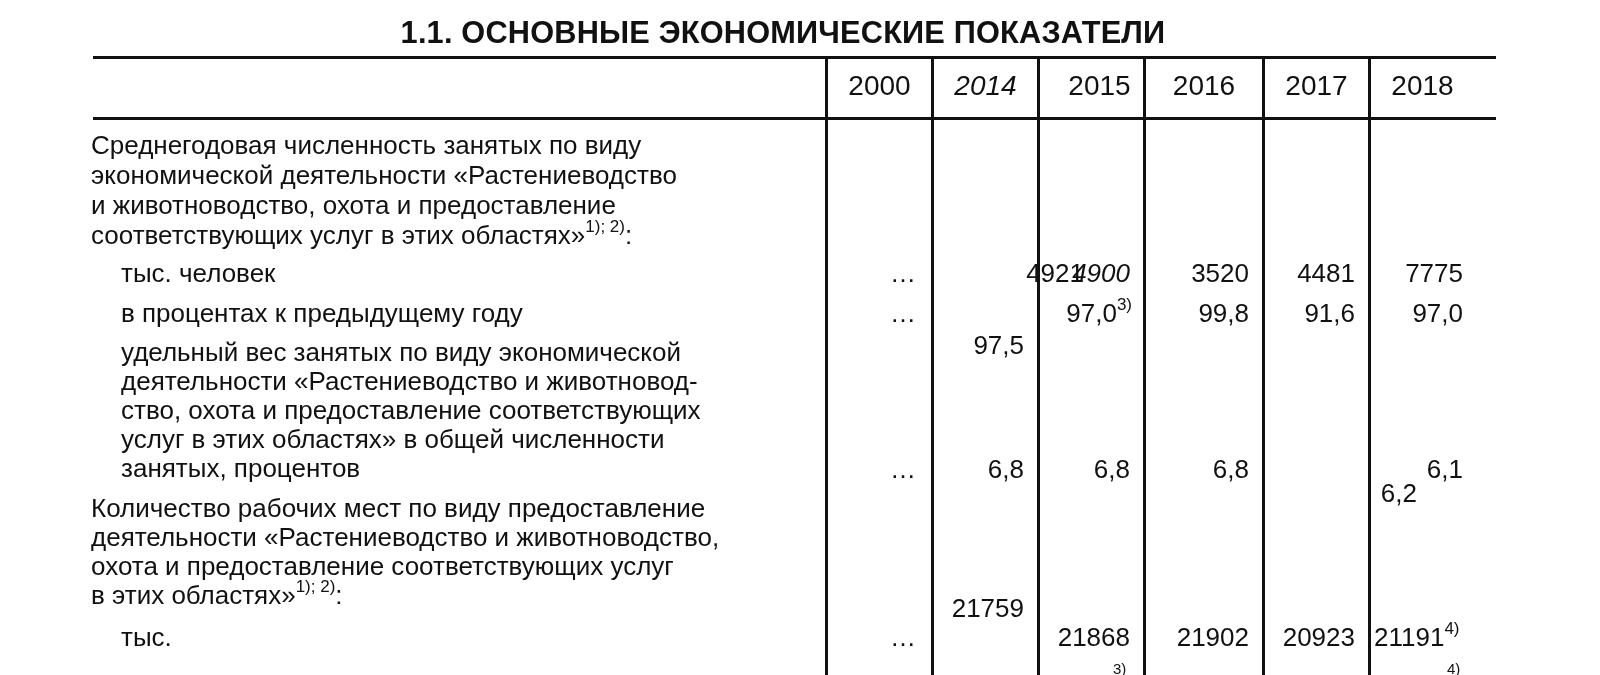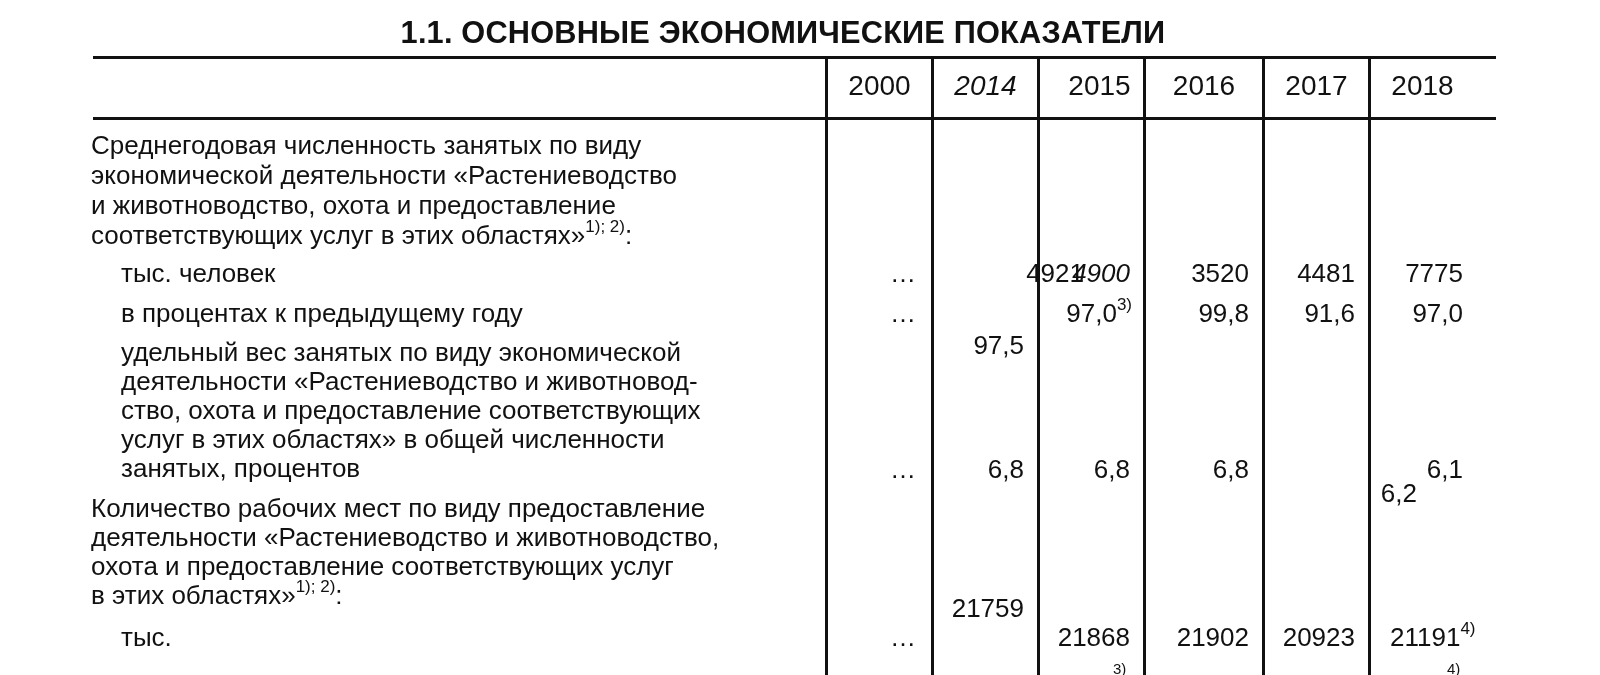--- a/index.html
+++ b/index.html
@@ -80,16 +80,16 @@
   <div>охота и предоставление соответствующих услуг</div>
   <div><span>в этих областях»</span><sup>1); 2)</sup><span>:</span></div>
 </div>
 
 <div class="txt" style="left:121px; top:622px;">тыс.</div>
 <div class="num" style="left:828px; width:88px; top:622px;">…</div>
 <div class="num" style="left:934px; width:90px; top:593px;">21759</div>
 <div class="num" style="left:1040px; width:90px; top:622px;">21868</div>
 <div class="num" style="left:1146px; width:103px; top:622px;">21902</div>
 <div class="num" style="left:1265px; width:90px; top:622px;">20923</div>
-<div class="num" style="left:1371px; width:96px; top:622px; text-align:left; padding-left:19px;"><span>21191</span><sup>4)</sup></div>
+<div class="num" style="left:1371px; width:96px; top:622px; text-align:left; padding-left:3px;"><span>21191</span><sup>4)</sup></div>
 
 <div class="cut" style="left:1113px; top:660px;">3)</div>
 <div class="cut" style="left:1447px; top:660px;">4)</div>
 
 </body></html>

